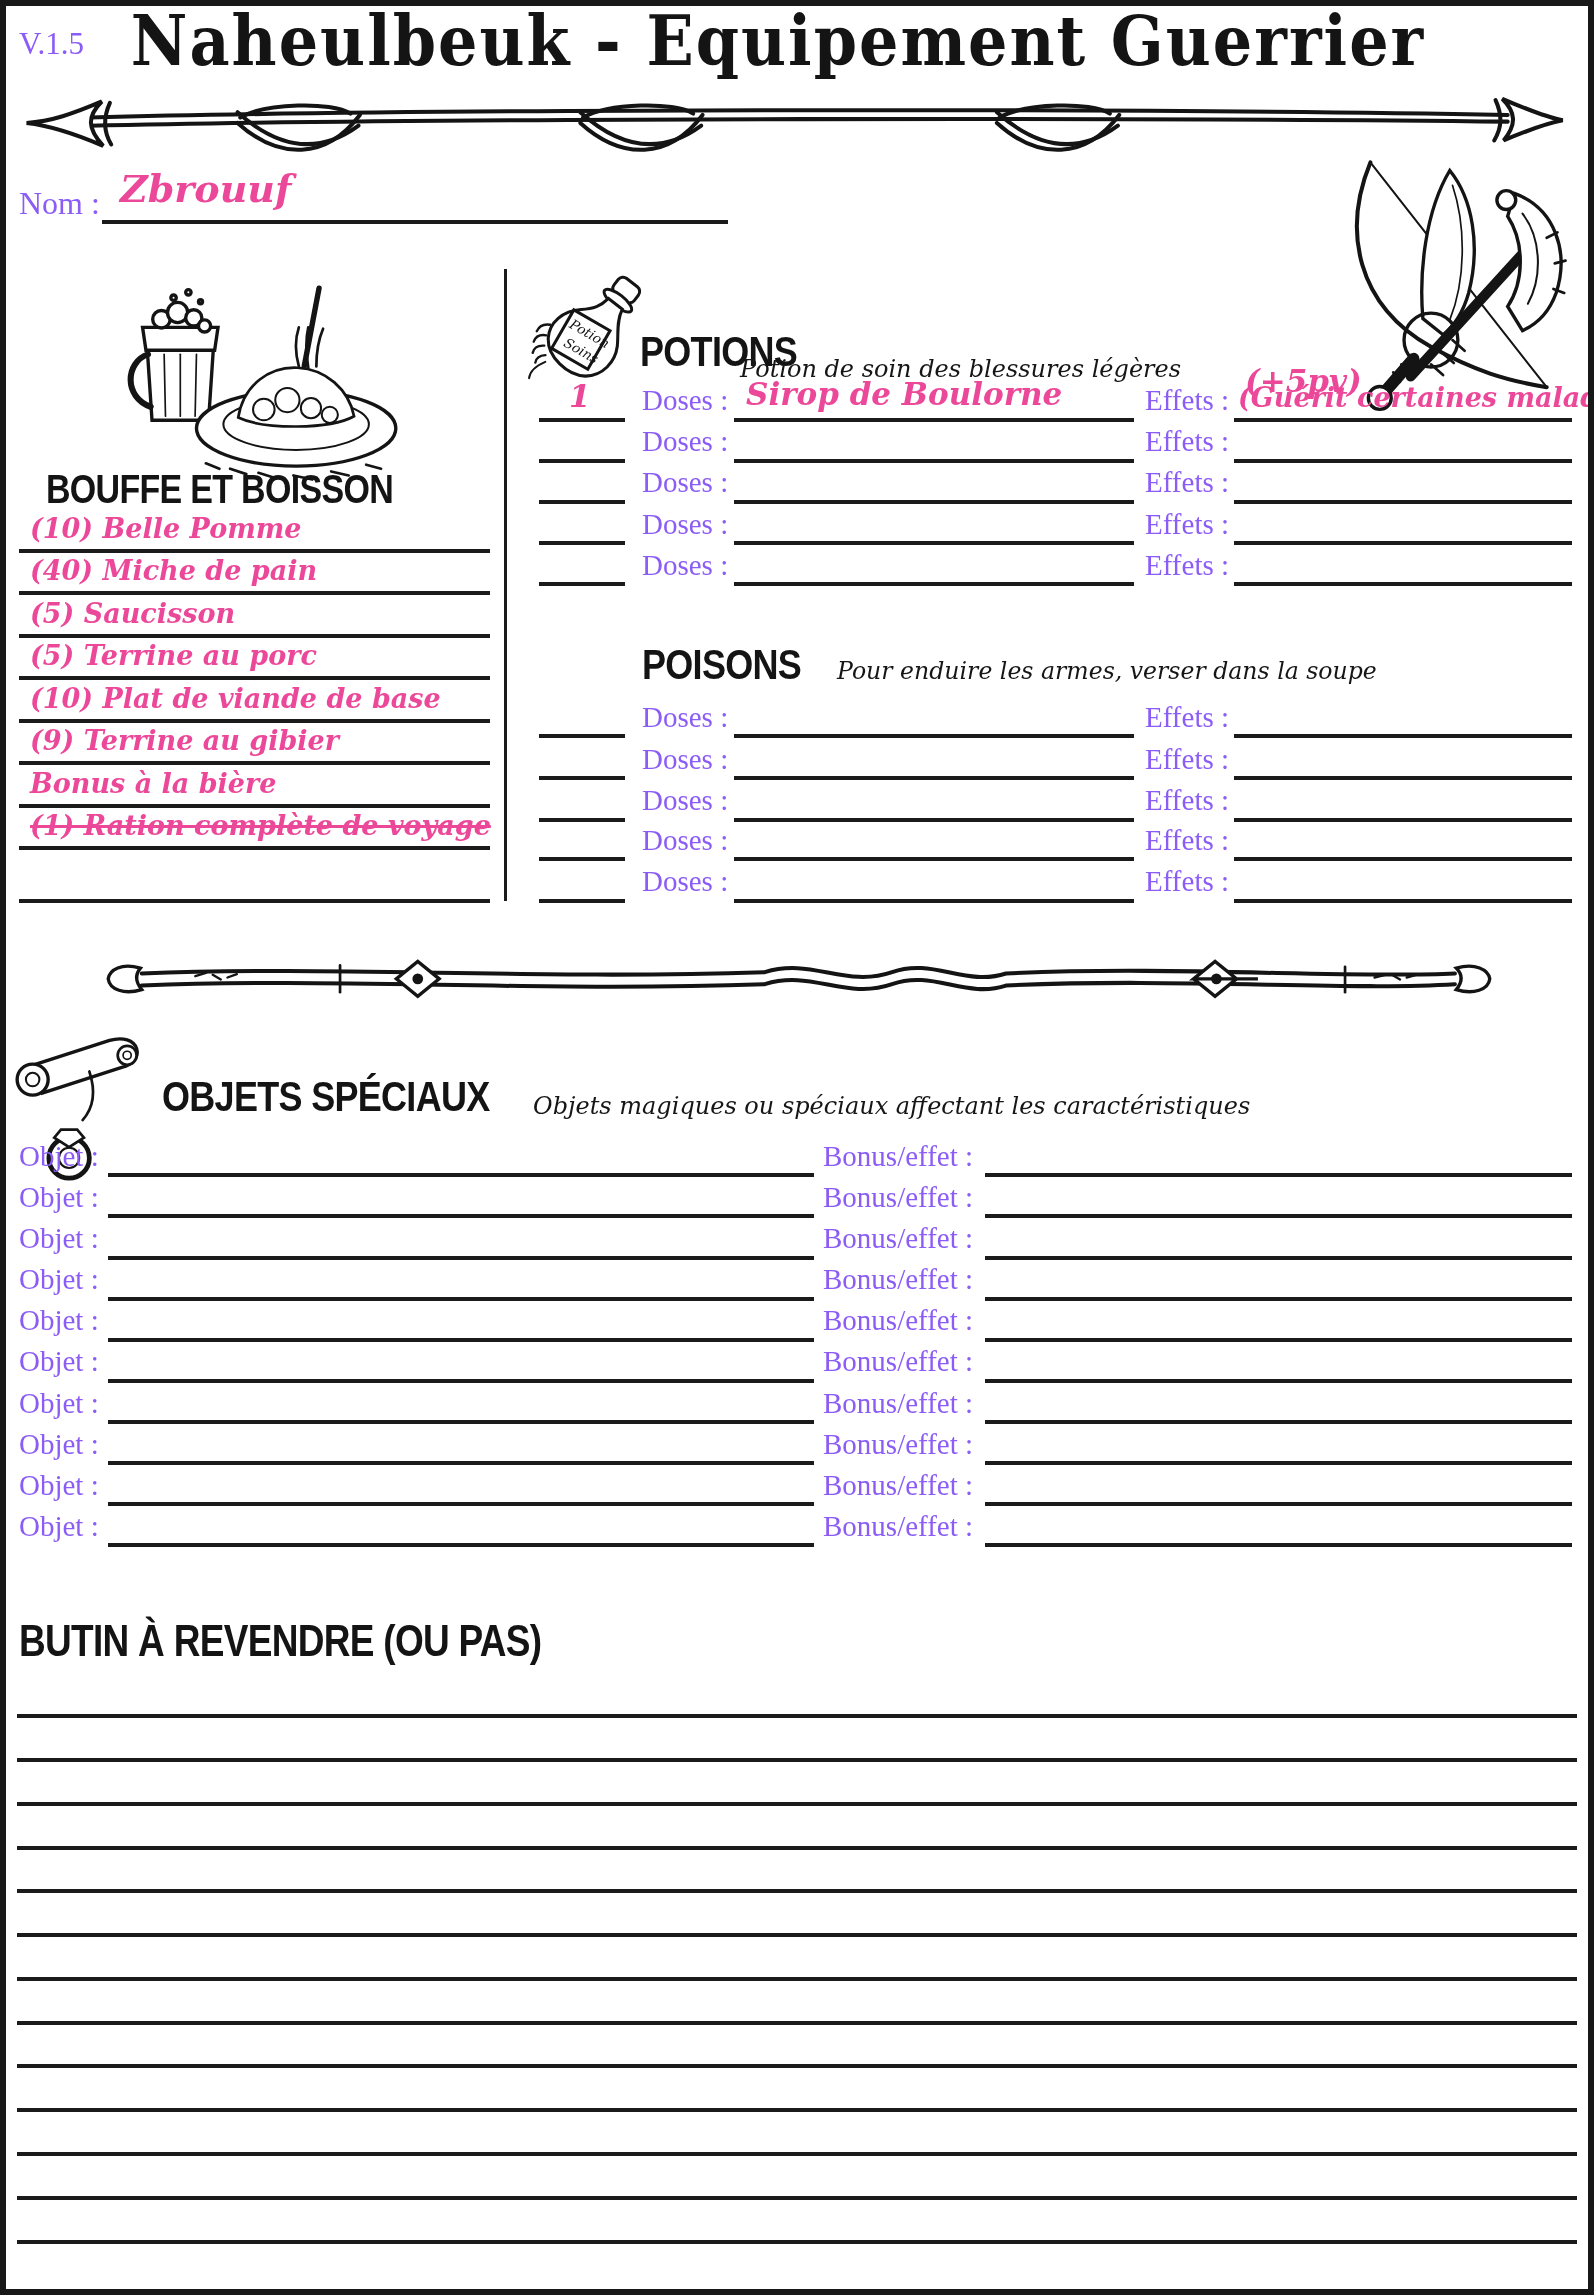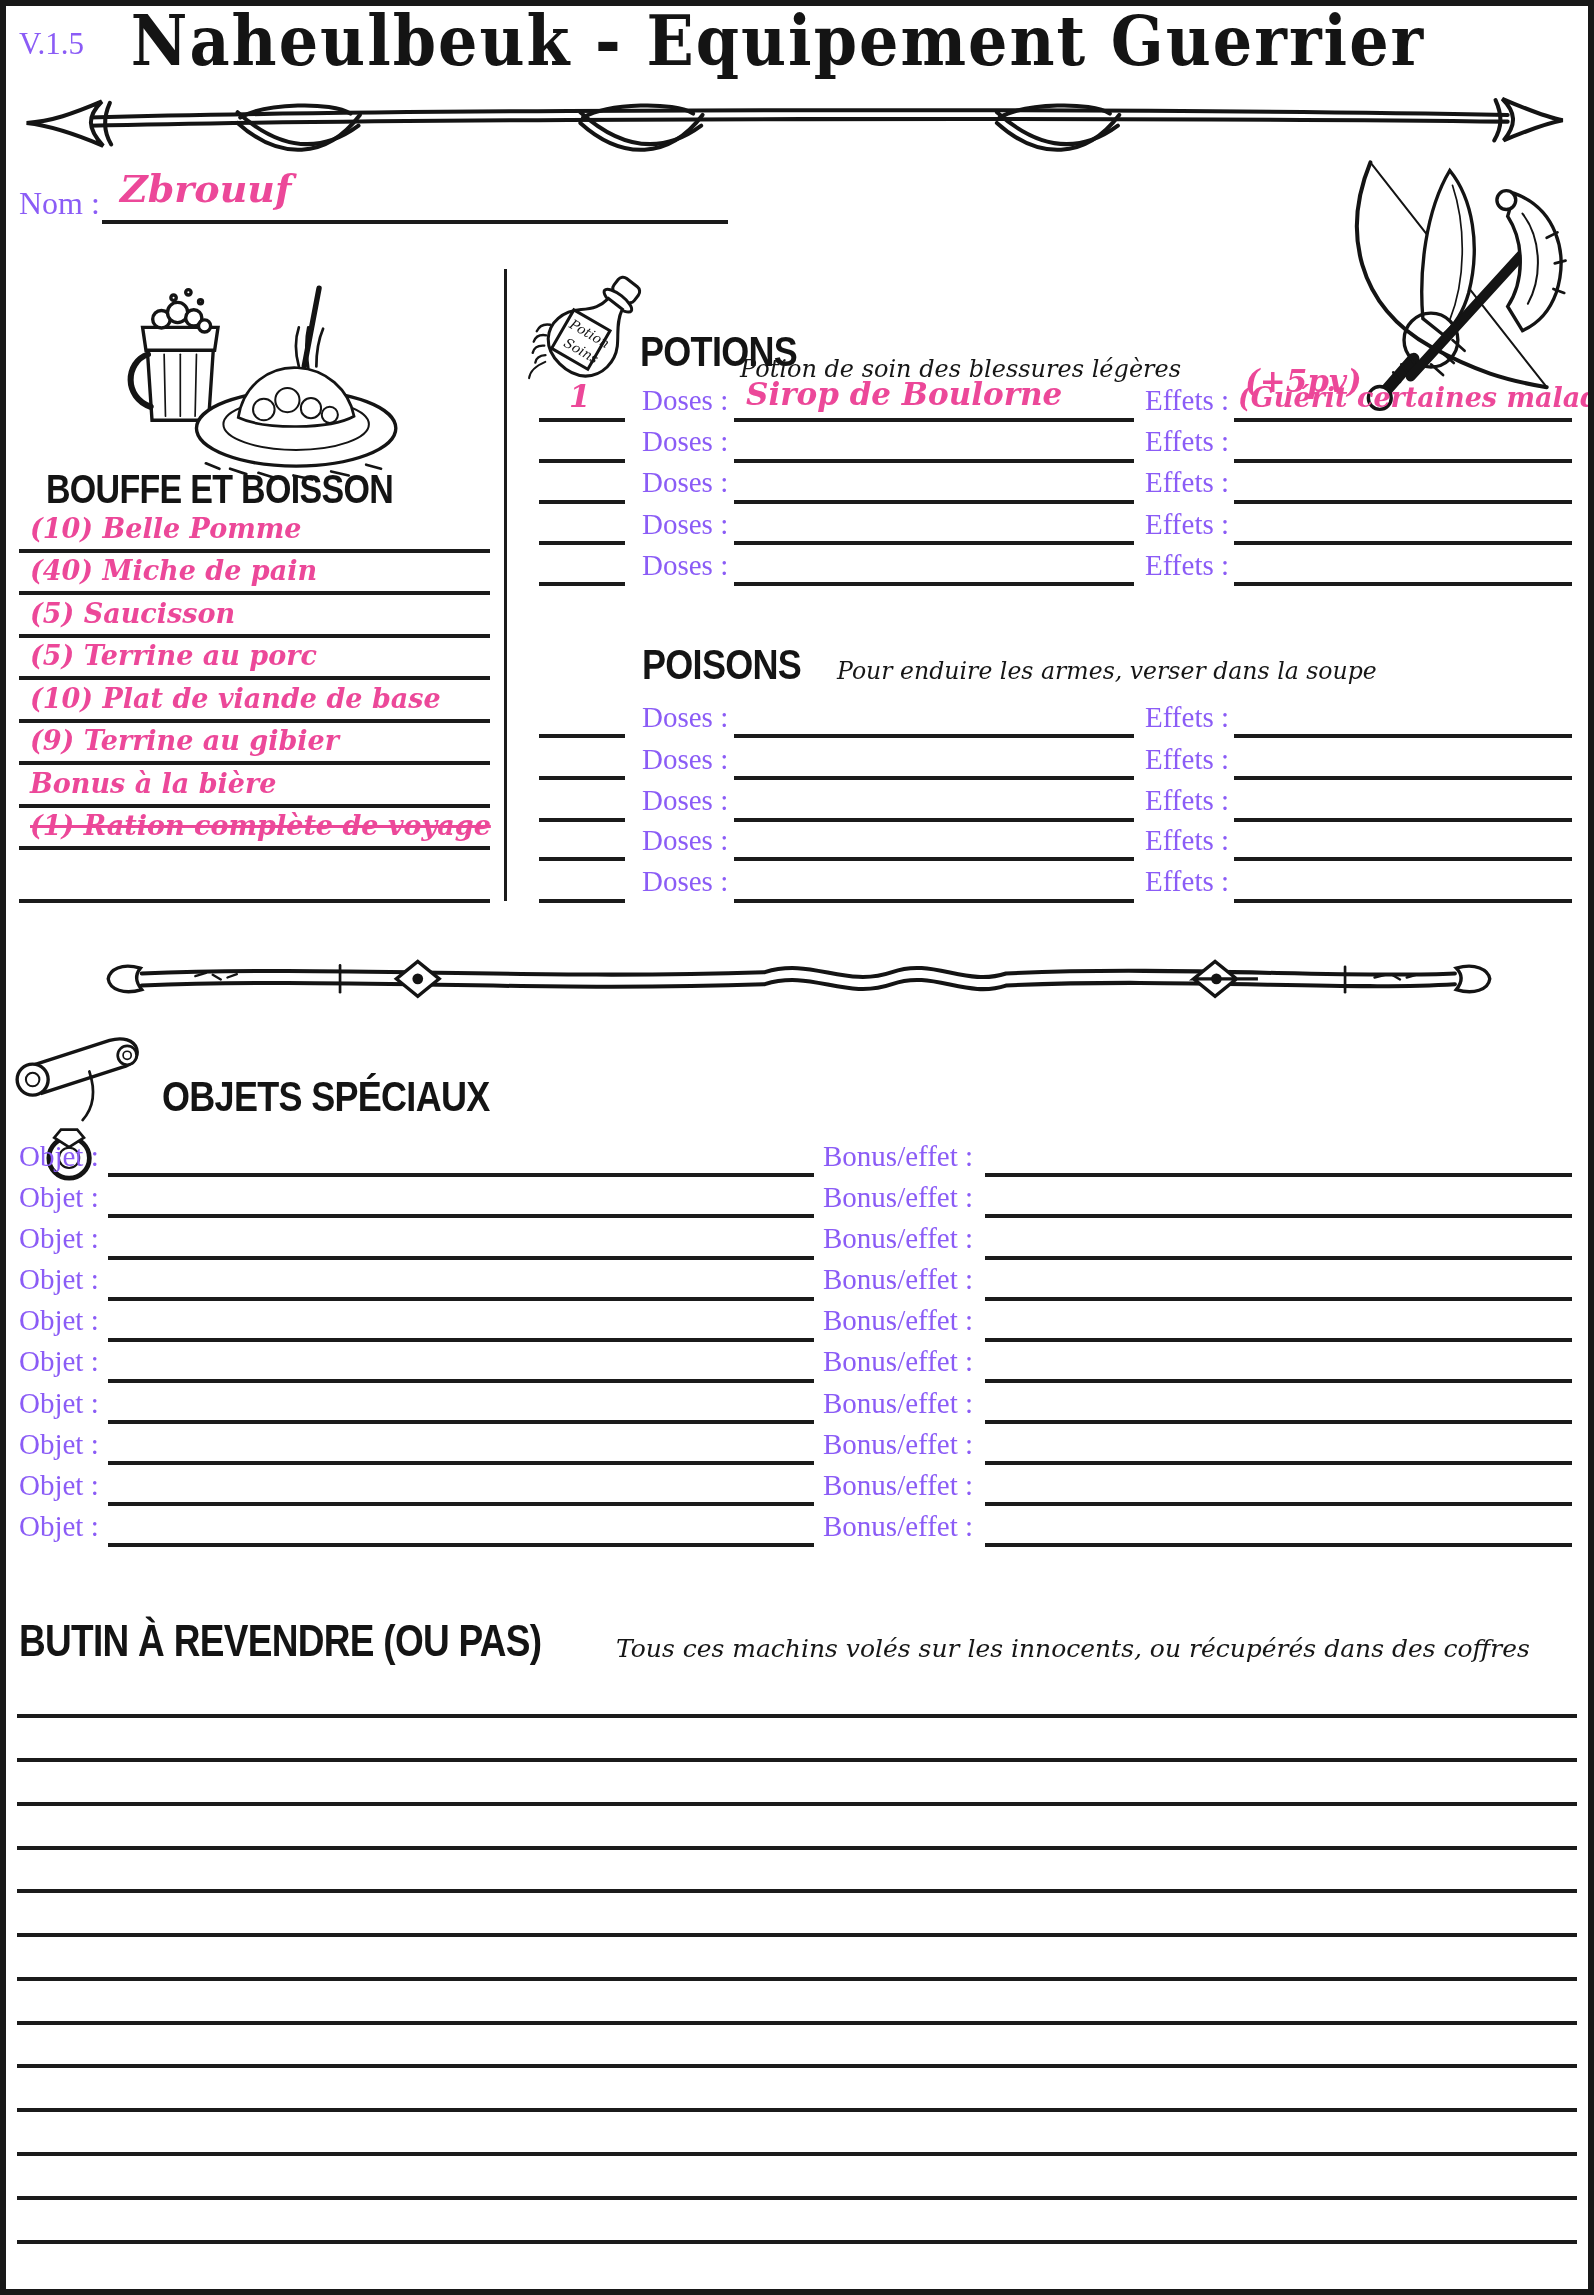--- a/index.html
+++ b/index.html
@@ -151,23 +151,23 @@
       <circle cx="178" cy="76" r="14" fill="#fff" stroke-width="4"></circle>
       <circle cx="178" cy="76" r="6" stroke-width="2.5"></circle>
       <path d="M122 100 C132 130 128 154 112 172" stroke-width="4"></path>
       <circle cx="92" cy="228" r="30" stroke-width="7"></circle>
       <circle cx="92" cy="228" r="15" stroke-width="3"></circle>
       <path fill="#fff" d="M80 186 l24 0 l10 12 l-22 14 l-22 -14 z" stroke-width="4"></path>
     </g>
   </svg>
 
   <div class="heading" style="left:162px;top:1076px;font-size:36px;">OBJETS SPÉCIAUX</div>
+  <div class="subtitle" style="left:533px;top:1093px;font-size:24px;">Objets magiques ou spéciaux affectant les caractéristiques</div>
 
   <div class="heading" style="left:19px;top:1619px;font-size:37px;">BUTIN À REVENDRE (OU PAS)</div>
-  <div class="subtitle" style="left:616px;top:1635px;font-size:25px;">Tous ces machins volés sur les innocents, ou récupérés dans des coffres</div>
 <div class="rule" style="left: 19px; top: 549px; width: 471px;"></div>
     <div class="hw" style="left: 30px; top: 514px; font-size: 27px;">(10) Belle Pomme</div>
     <div class="rule" style="left: 19px; top: 591px; width: 471px;"></div>
     <div class="hw" style="left: 30px; top: 556px; font-size: 27px;">(40) Miche de pain</div>
     <div class="rule" style="left: 19px; top: 634px; width: 471px;"></div>
     <div class="hw" style="left: 30px; top: 599px; font-size: 27px;">(5) Saucisson</div>
     <div class="rule" style="left: 19px; top: 676px; width: 471px;"></div>
     <div class="hw" style="left: 30px; top: 641px; font-size: 27px;">(5) Terrine au porc</div>
     <div class="rule" style="left: 19px; top: 719px; width: 471px;"></div>
     <div class="hw" style="left: 30px; top: 684px; font-size: 27px;">(10) Plat de viande de base</div>

